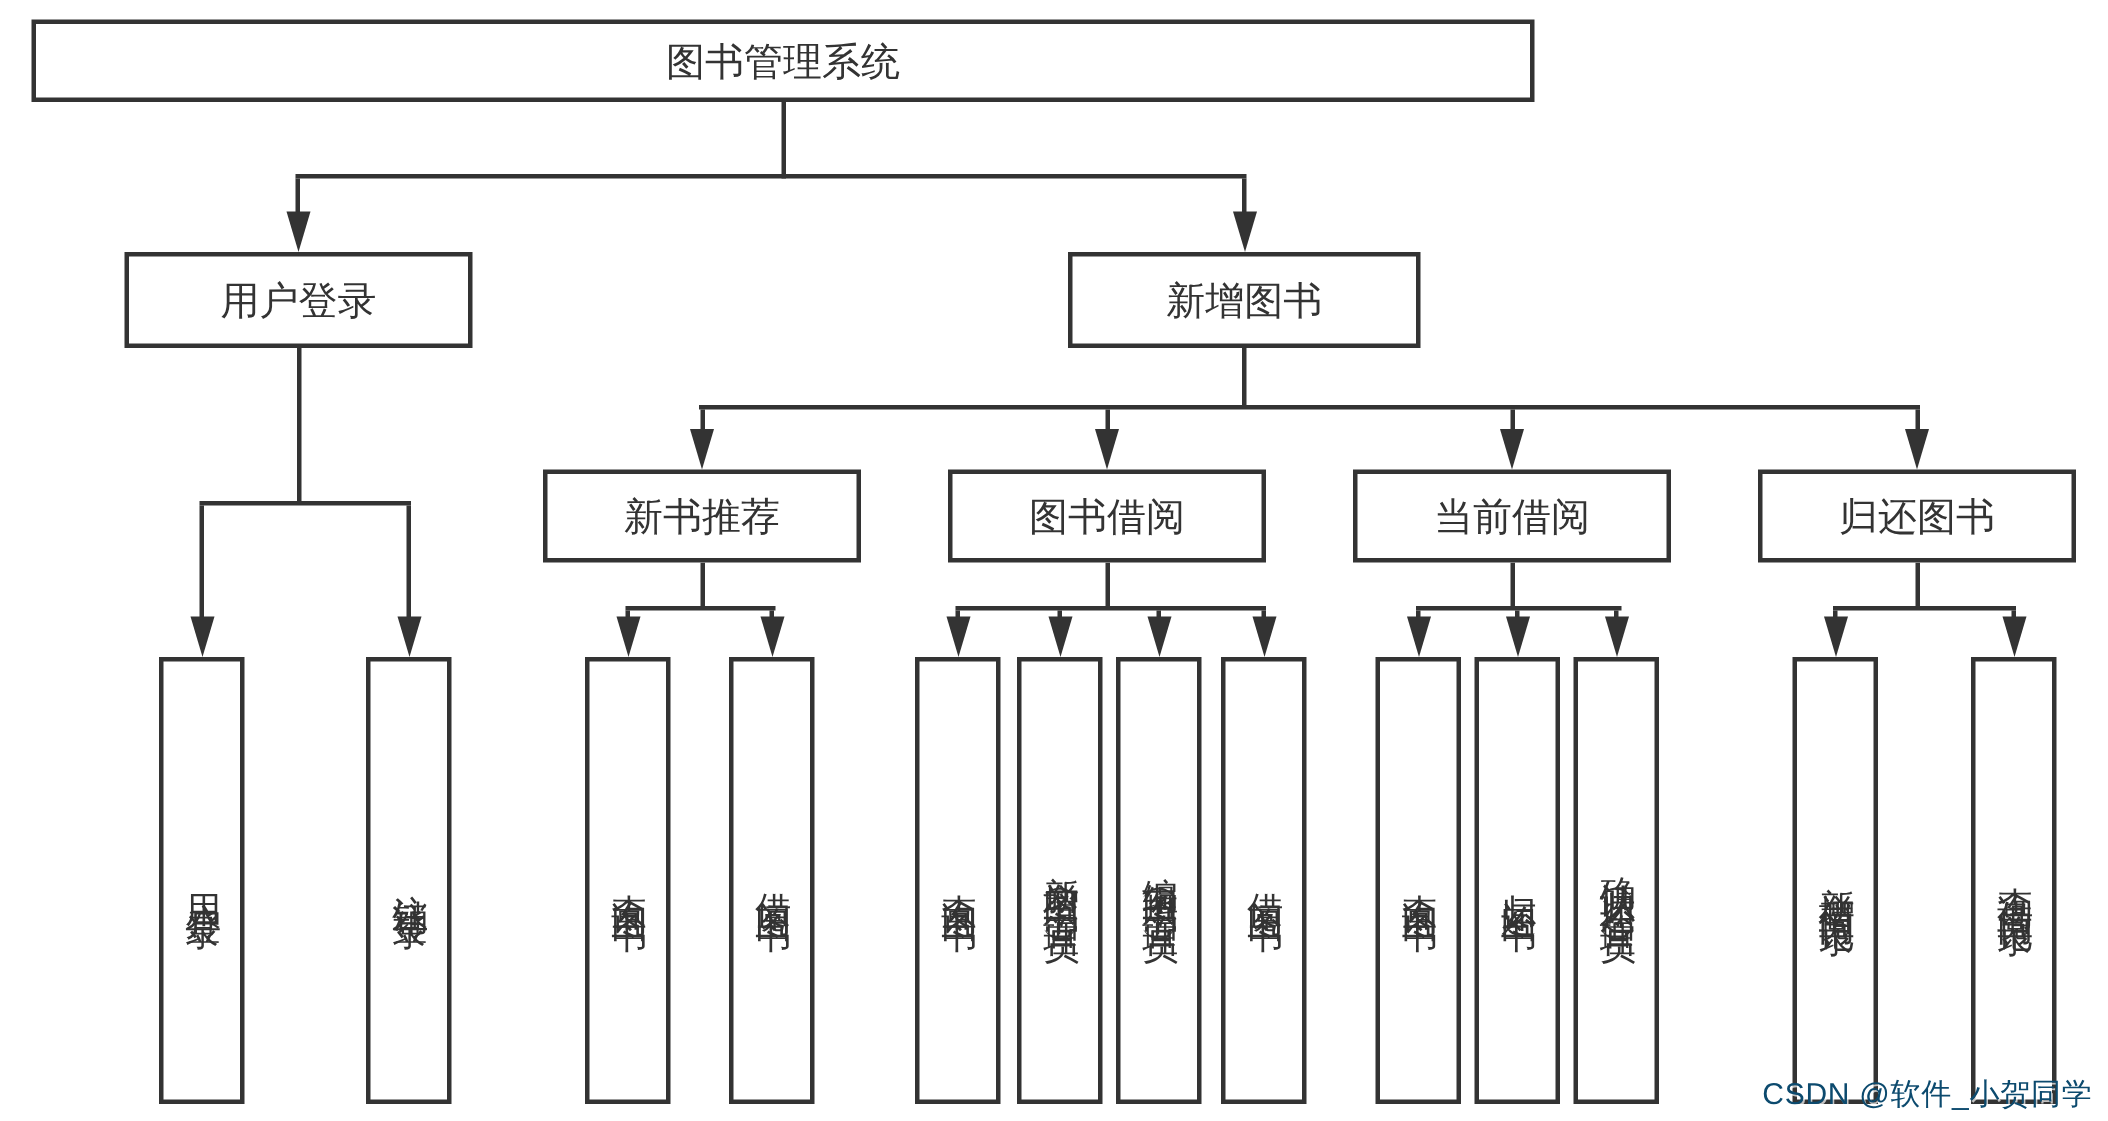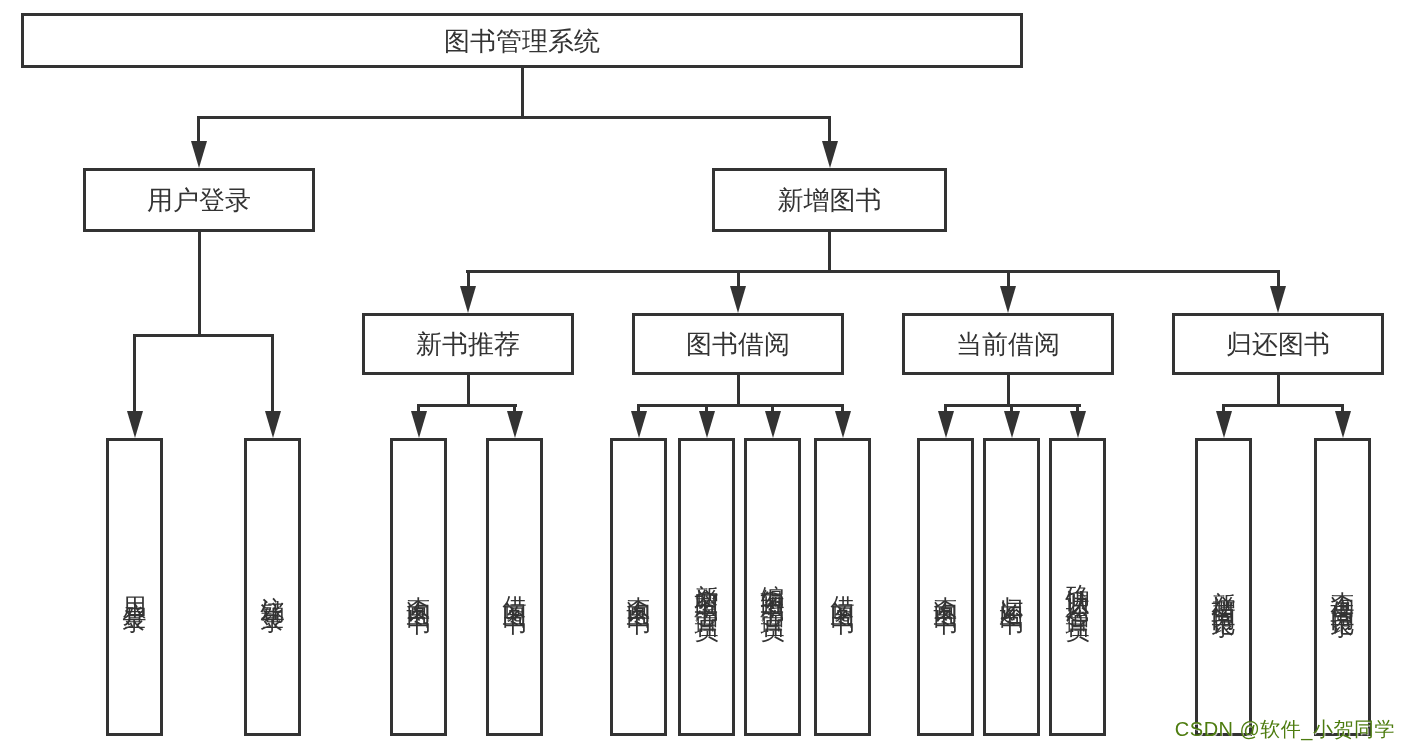--- a/index.html
+++ b/index.html
@@ -47,21 +47,21 @@
     width:0;height:0;
     border-left:8px solid transparent;
     border-right:8px solid transparent;
     border-top:27px solid var(--line);
     z-index:3;
   }
   .watermark{
     position:absolute;
     right:10px;bottom:4px;
     font-size:20px;
-    color:#4d7c0f;
+    color:#0c4a6e;
     letter-spacing:0.5px;
     z-index:4;
     text-shadow:1px 1px 0 rgba(255,255,255,0.7);
   }
 </style>
 </head>
 <body>
 
 <div class="canvas">
 

